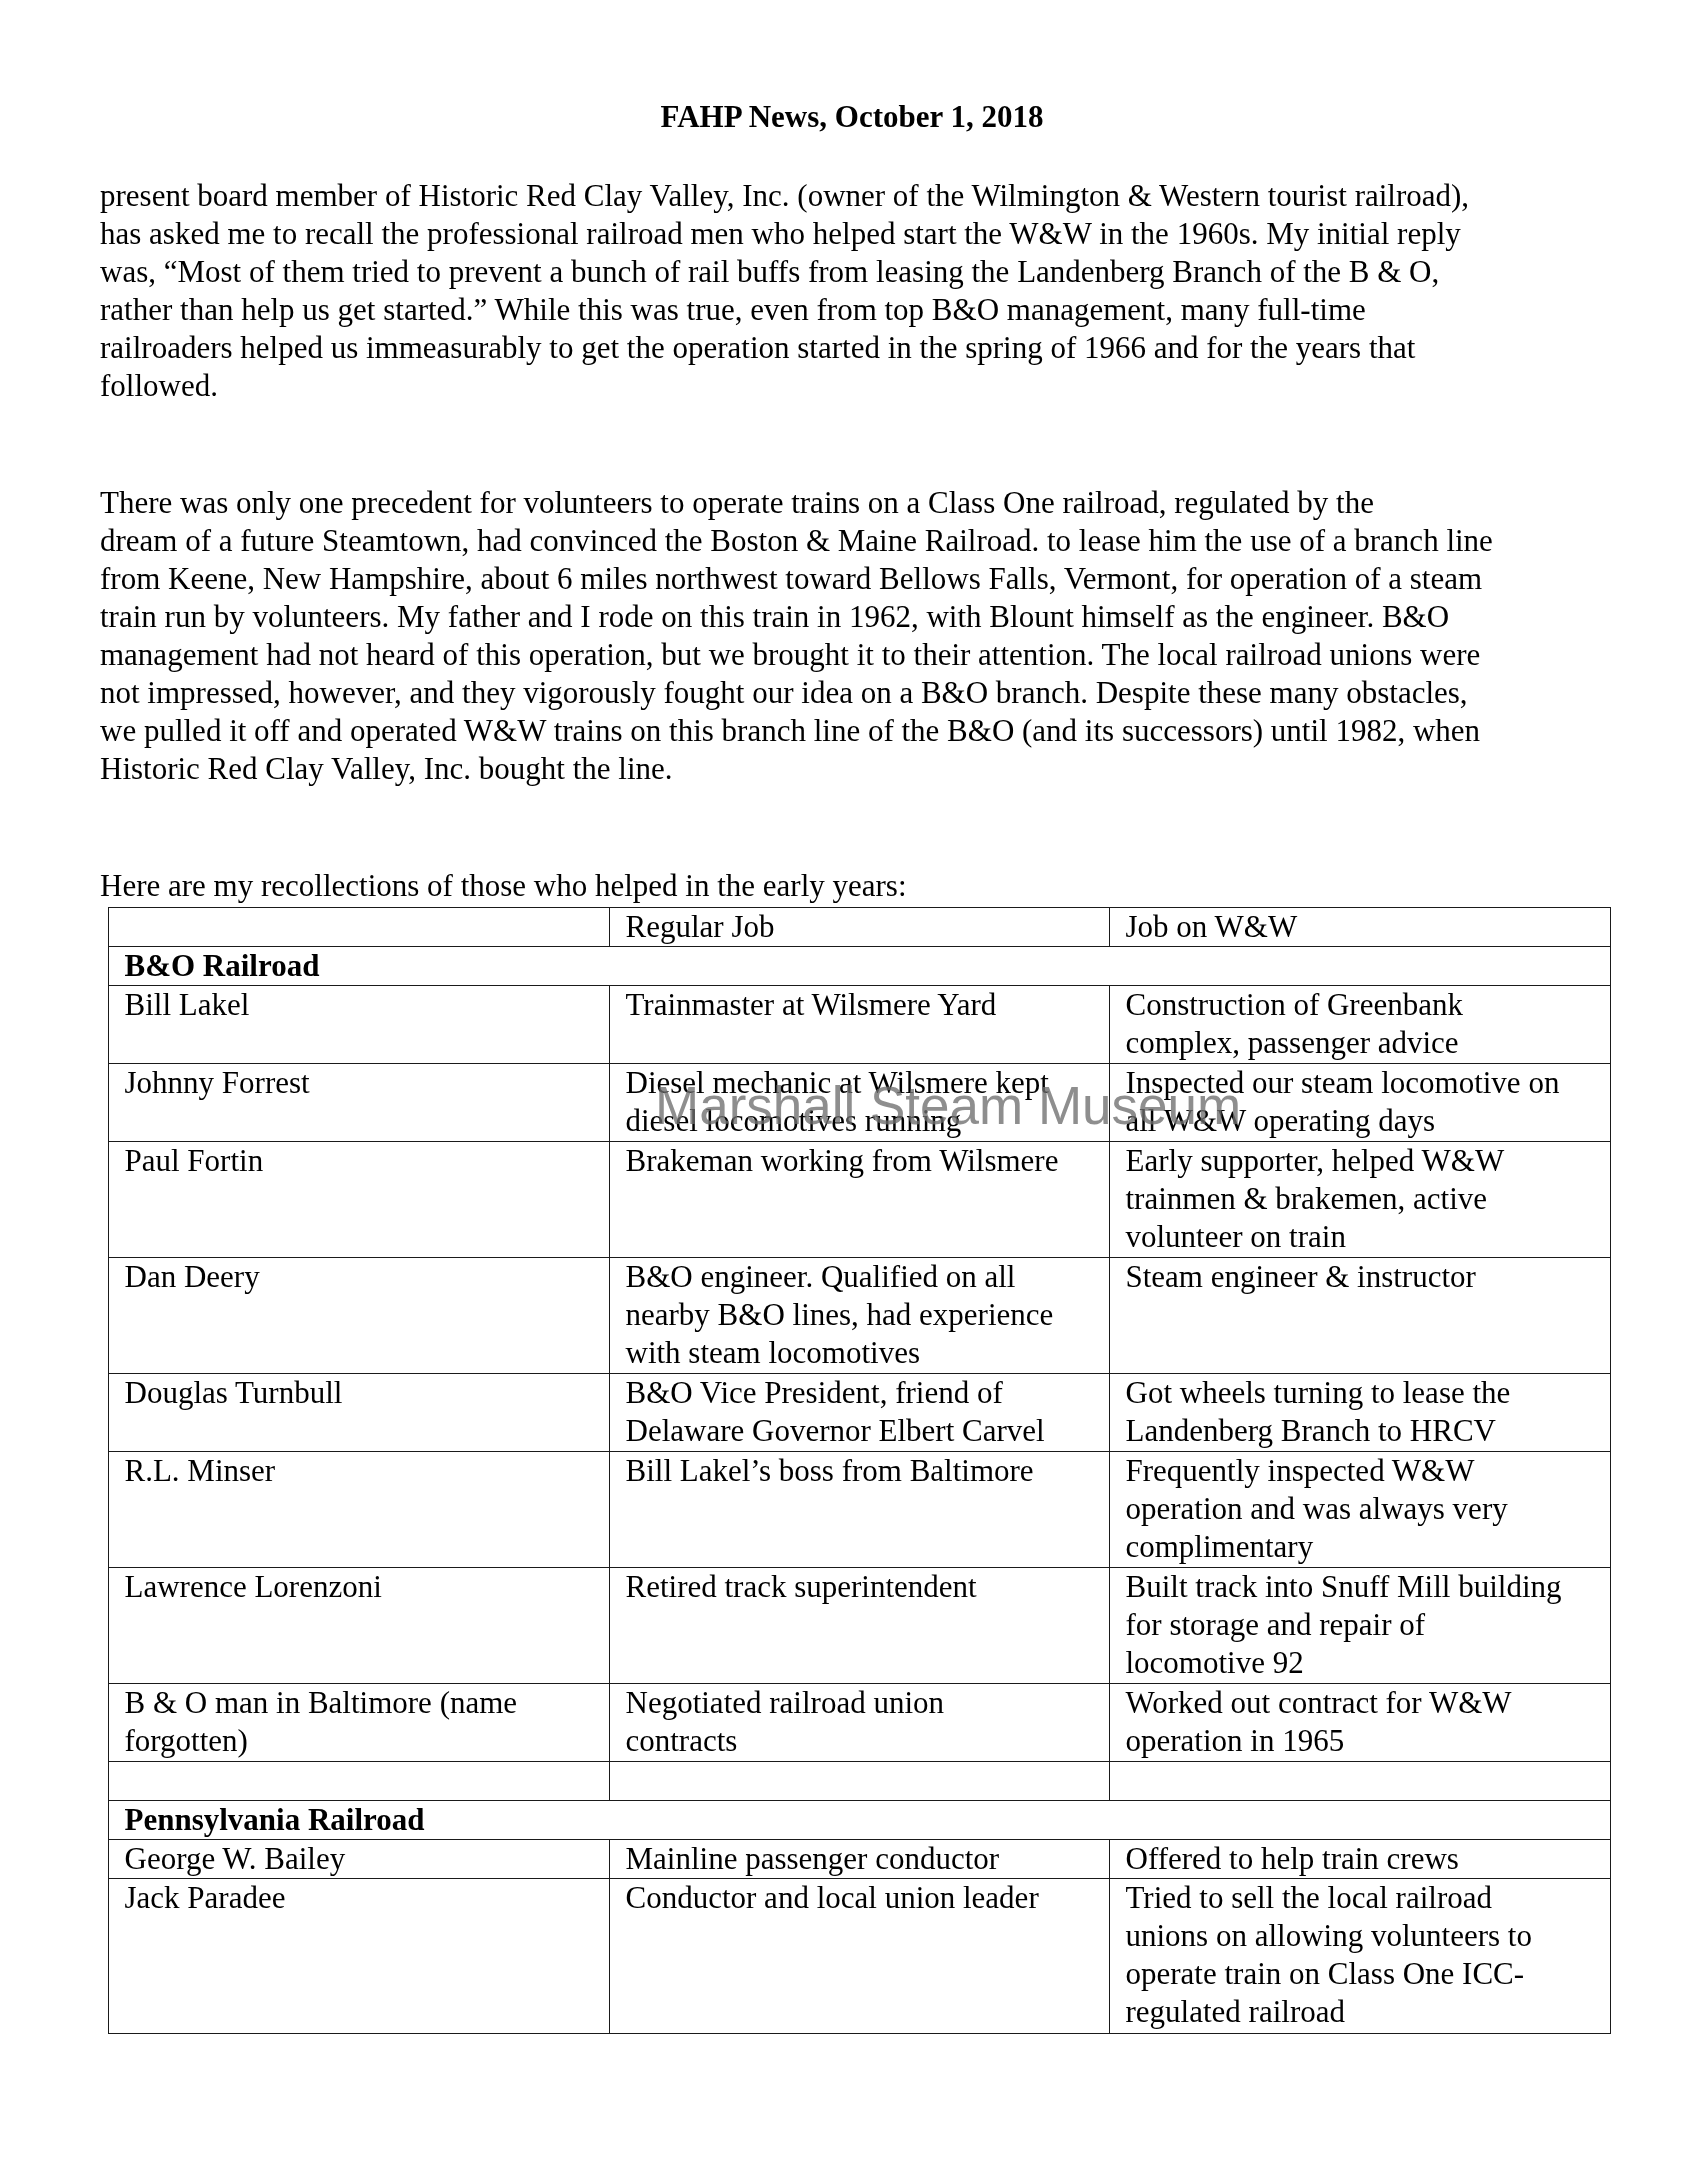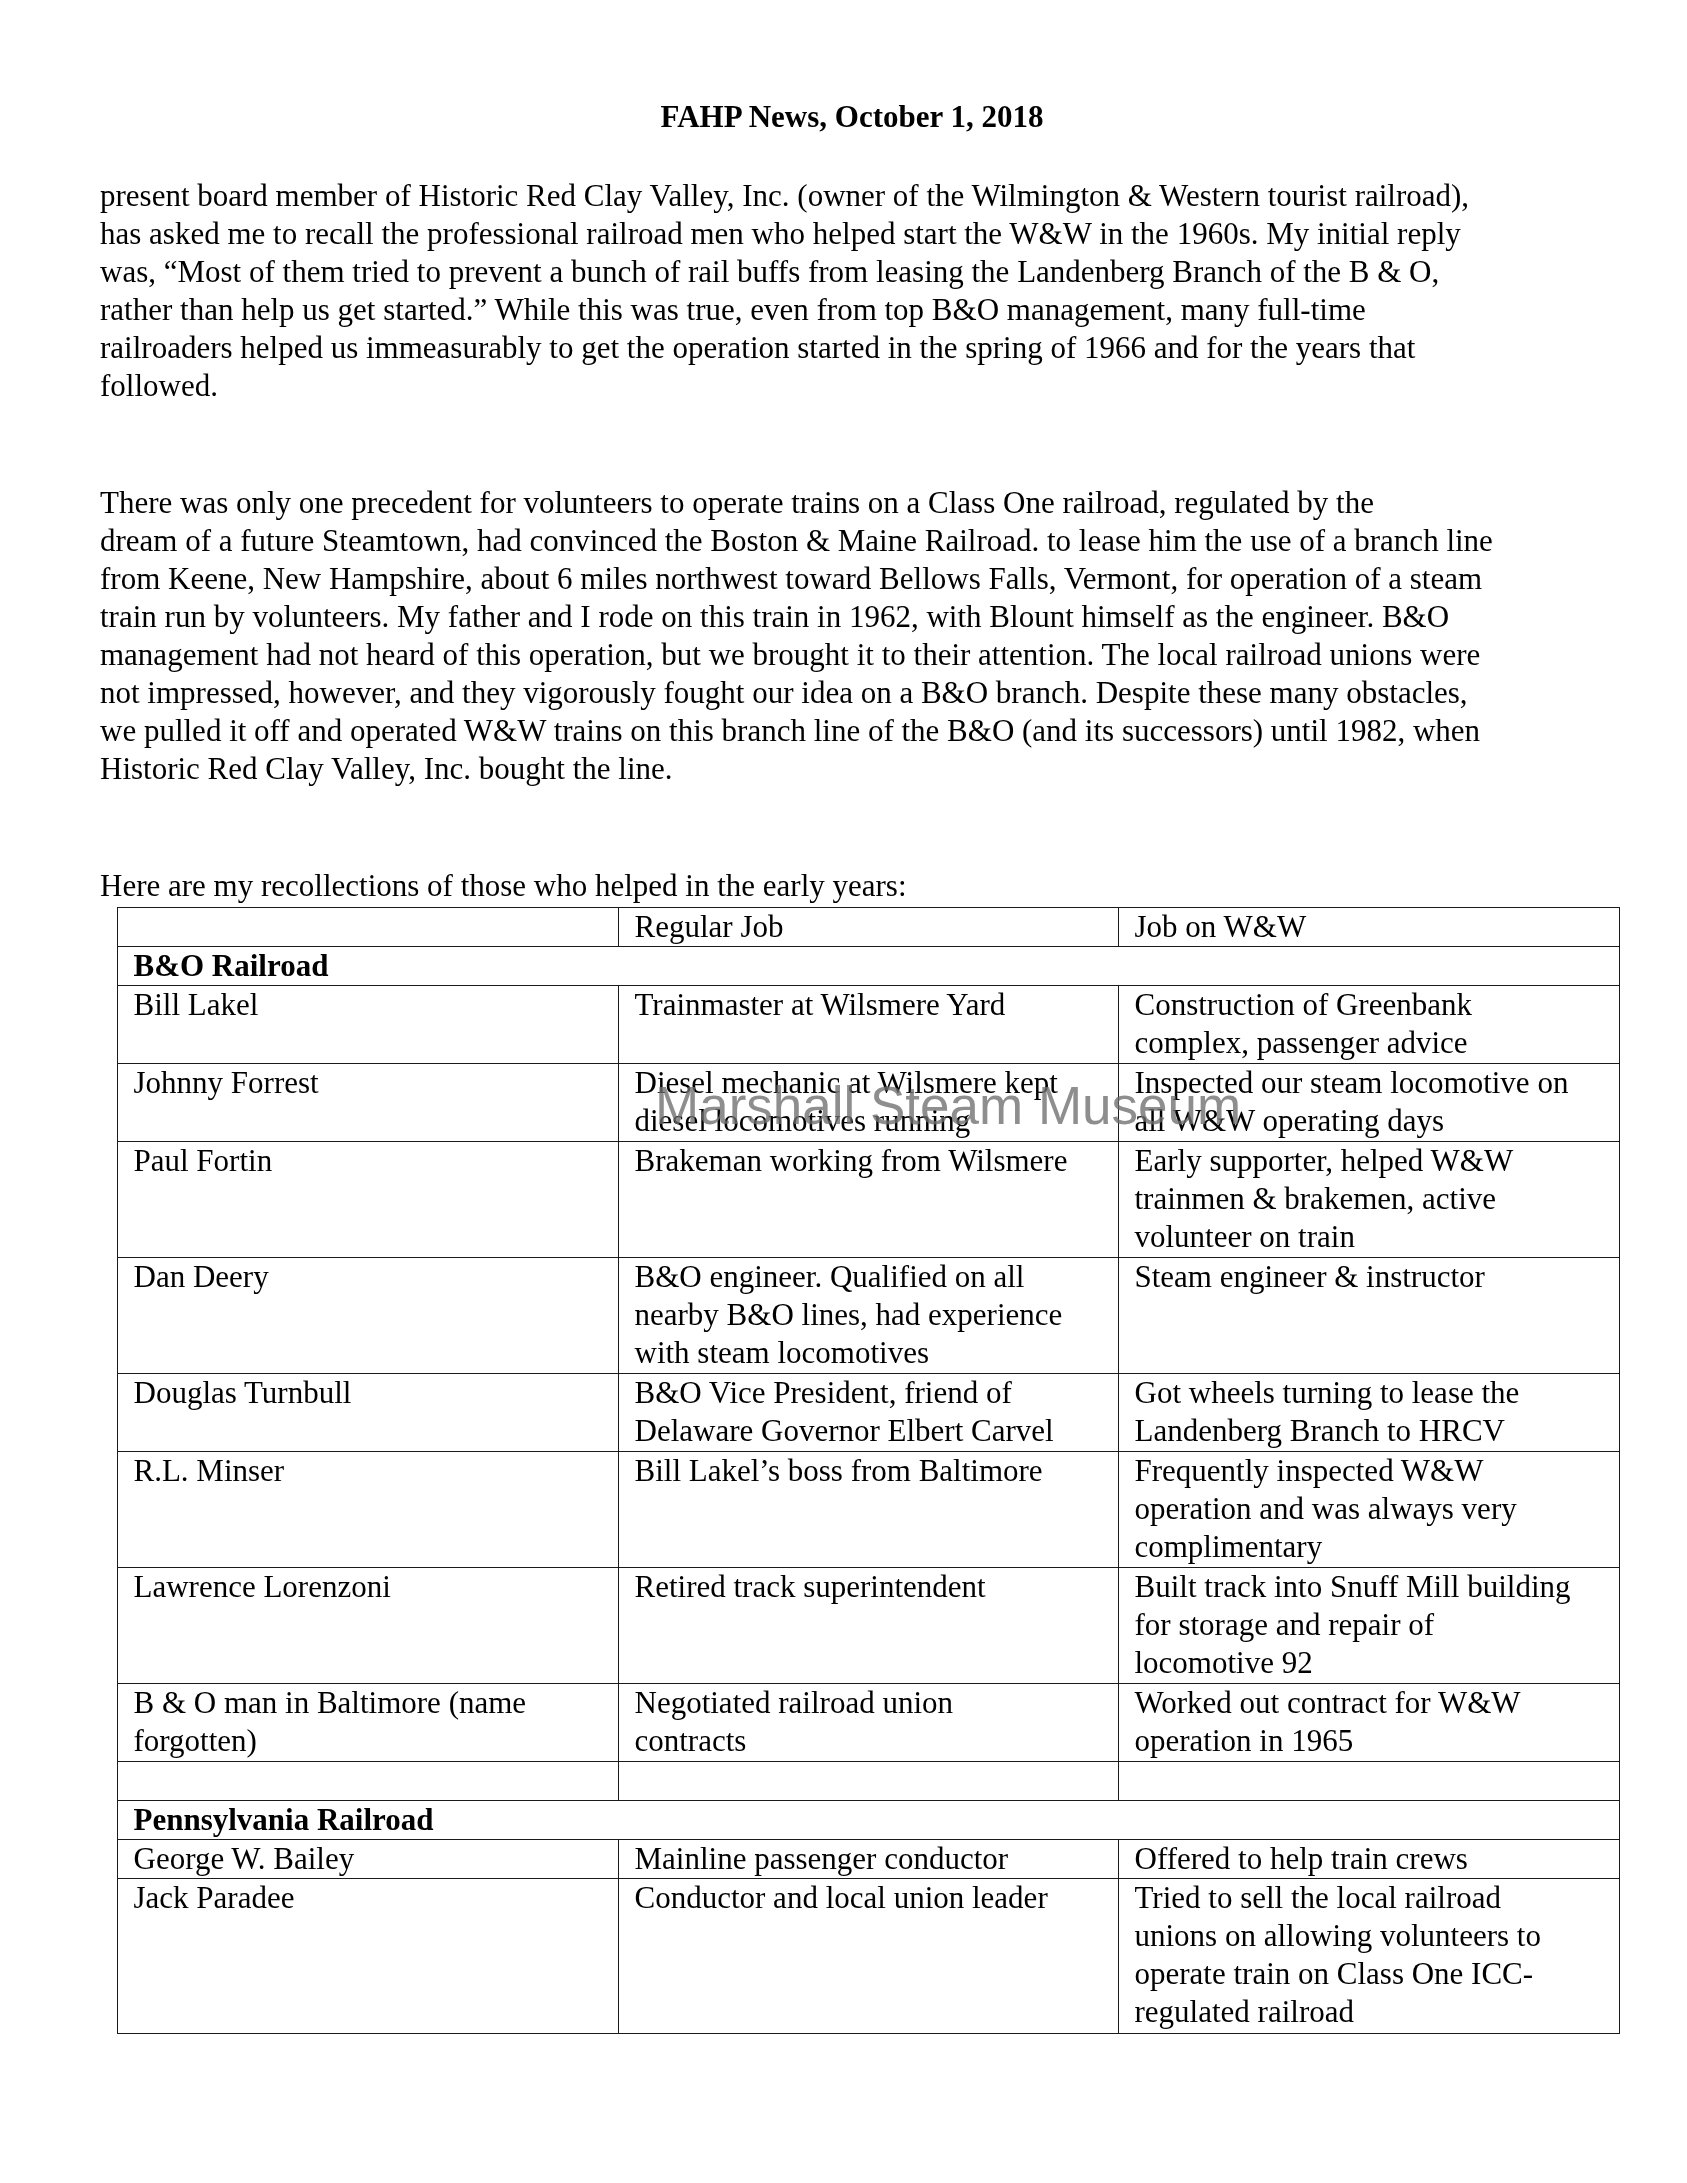--- a/index.html
+++ b/index.html
@@ -38,21 +38,21 @@
     white-space: nowrap;
   }
   .para .line { display: block; }
   .para b { font-weight: bold; }
   #p1 { top: 177px; }
   #p2 { top: 484px; }
   #p3 { top: 867px; }
 
   table.recollections {
     position: absolute;
-    left: 17px;
+    left: 8px;
     top: 907px;
     width: 1503px;
     border-collapse: collapse;
     table-layout: fixed;
     font-size: 31px;
     line-height: 38px;
   }
   table.recollections td {
     border: 1.4px solid #1a1a1a;
     vertical-align: top;

